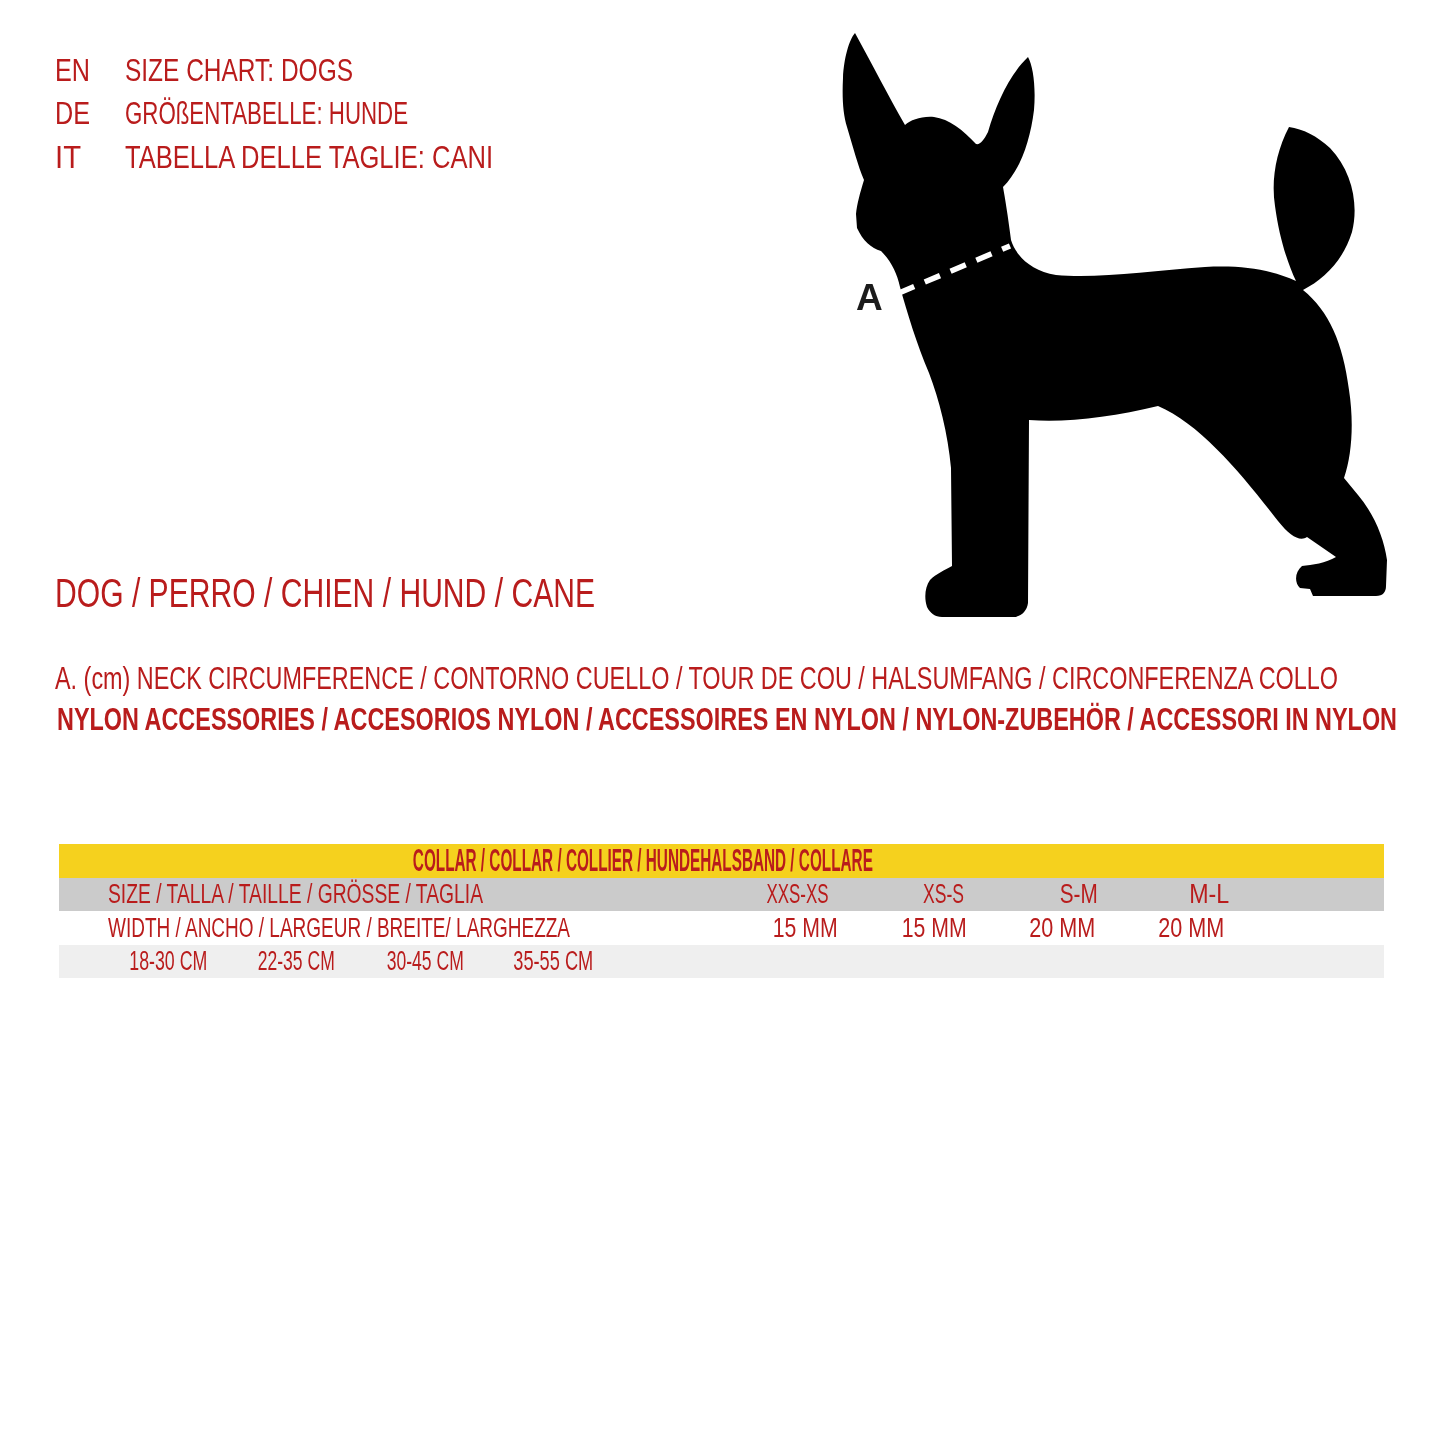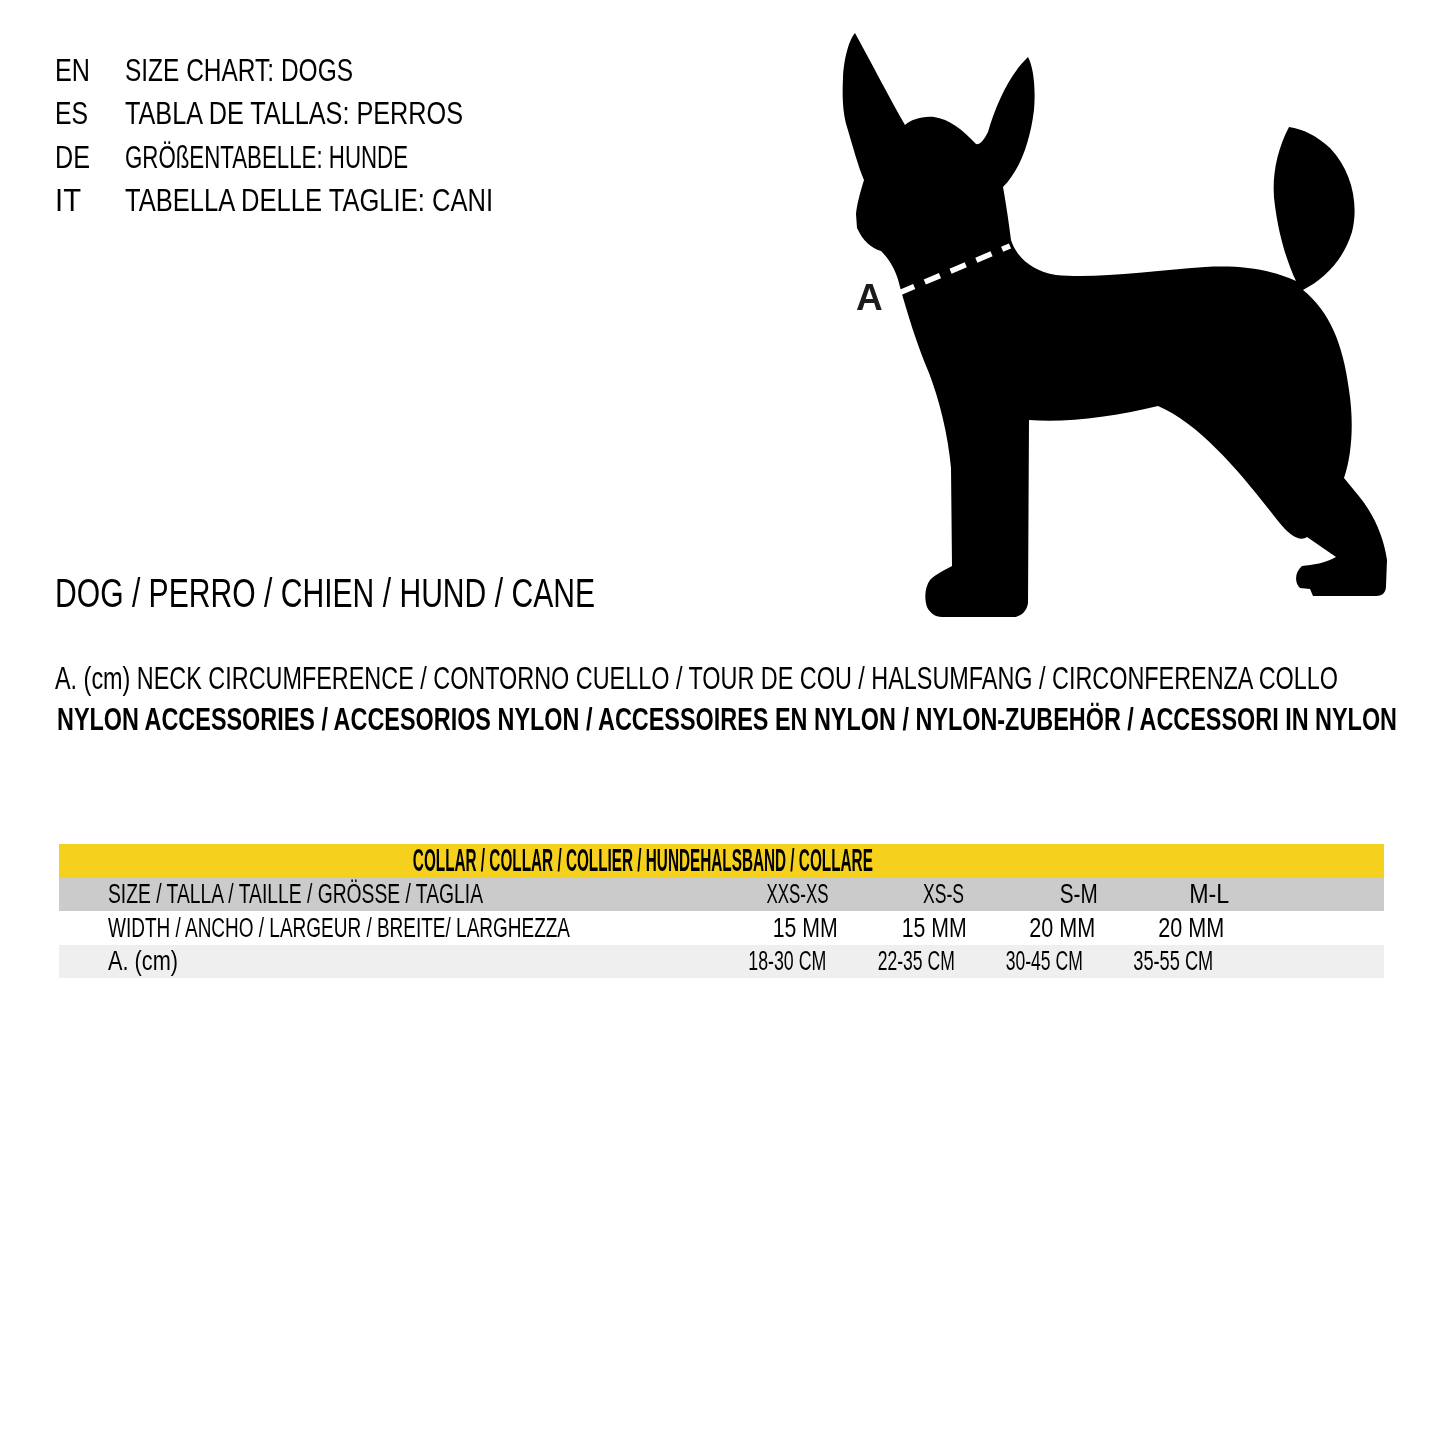--- a/index.html
+++ b/index.html
@@ -1,18 +1,18 @@
 <!DOCTYPE html>
 <html><head>
 <meta charset="utf-8">
 <style>
   html,body{margin:0;padding:0;background:#fff;}
   .sheet{
     position:relative;width:1445px;height:1445px;background:#ffffff;
-    font-family:"Liberation Sans",sans-serif;color:#000000;overflow:hidden;
+    font-family:"Liberation Sans",sans-serif;color:#b91c1c;overflow:hidden;
   }
   .cond{display:inline-block;white-space:nowrap;transform-origin:0 50%;}
   .cond.c{transform-origin:50% 50%;}
 
   
   .langs{position:absolute;left:55px;top:49px;}
   .lang-row{display:flex;height:43.3px;line-height:43.3px;font-size:32px;}
   .lang-row .code{width:70px;flex:none;}
 
   
@@ -38,24 +38,20 @@
 </style>
 </head>
 <body>
 
 <div class="sheet">
 
   <div class="langs">
     <div class="lang-row">
       <span class="code"><span class="cond" style="transform: scaleX(0.787346);">EN</span></span>
       <span class="cond" style="transform: scaleX(0.76478);">SIZE CHART: DOGS</span>
-    </div>
-    <div class="lang-row">
-      <span class="code"><span class="cond" style="transform: scaleX(0.77306);">ES</span></span>
-      <span class="cond" style="transform: scaleX(0.788597);">TABLA DE TALLAS: PERROS</span>
     </div>
     <div class="lang-row">
       <span class="code"><span class="cond" style="transform: scaleX(0.787346);">DE</span></span>
       <span class="cond" style="transform: scaleX(0.696026);">GRÖßENTABELLE: HUNDE</span>
     </div>
     <div class="lang-row">
       <span class="code"><span class="cond" style="transform: scaleX(0.914286);">IT</span></span>
       <span class="cond" style="transform: scaleX(0.798887);">TABELLA DELLE TAGLIE: CANI</span>
     </div>
   </div>
@@ -148,23 +144,20 @@
         <span class="cond" style="transform: scaleX(0.703096);">WIDTH / ANCHO / LARGEUR / BREITE/ LARGHEZZA</span>
       </span>
       <span class="cell val"><span class="cond c" style="transform: scaleX(0.78758);">15 MM</span></span>
       <span class="cell val"><span class="cond c" style="transform: scaleX(0.78758);">15 MM</span></span>
       <span class="cell val"><span class="cond c" style="transform: scaleX(0.799697);">20 MM</span></span>
       <span class="cell val"><span class="cond c" style="transform: scaleX(0.799697);">20 MM</span></span>
       <span class="cell spacer"></span>
     </div>
 
     <div class="trow r2">
-      <span class="cell label">
-        <span class="cond" style="transform: scaleX(0.804598);">A. (cm)</span>
-      </span>
       <span class="cell val"><span class="cond c" style="transform: scaleX(0.657968);">18-30 CM</span></span>
       <span class="cell val"><span class="cond c" style="transform: scaleX(0.649532);">22-35 CM</span></span>
       <span class="cell val"><span class="cond c" style="transform: scaleX(0.649532);">30-45 CM</span></span>
       <span class="cell val"><span class="cond c" style="transform: scaleX(0.674839);">35-55 CM</span></span>
       <span class="cell spacer"></span>
     </div>
   </div>
 
 </div>
 

